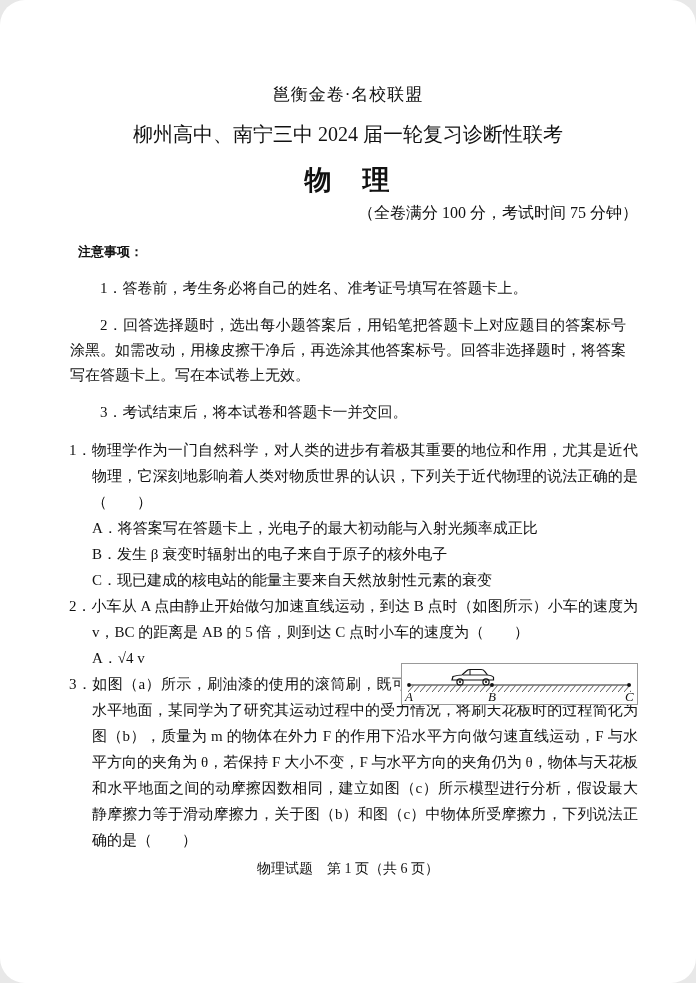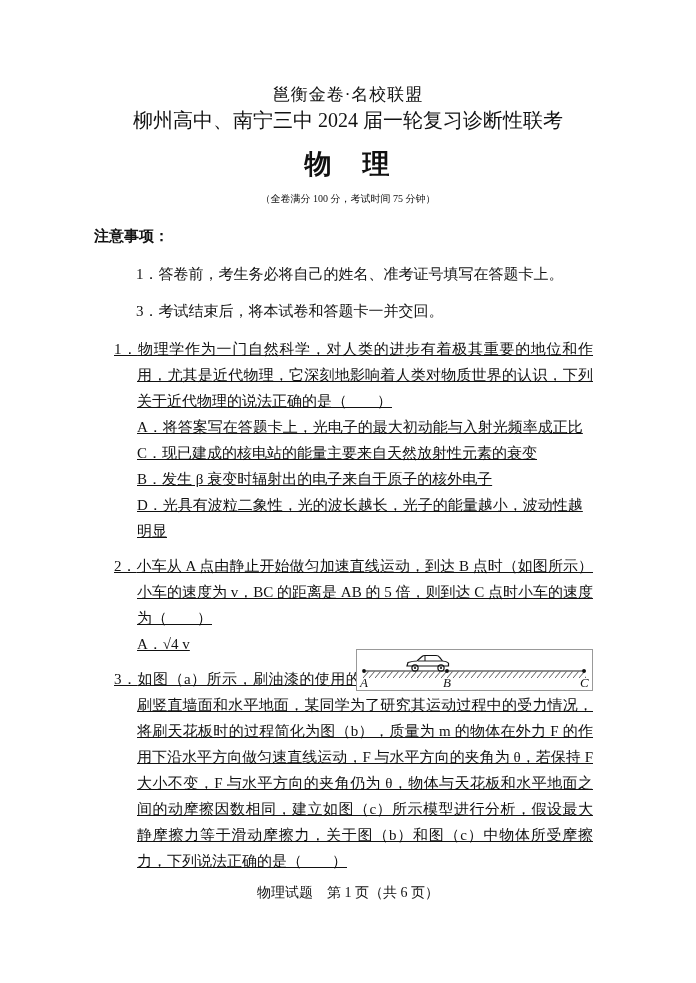--- a/index.html
+++ b/index.html
@@ -5,41 +5,42 @@
   html,body { margin:0; padding:0; background:#e8e8e8; }
   .page {
     position:relative;
     width:696px; height:983px;
     margin:0 auto;
     background:#ffffff;
     color:#111;
     font-family:"Liberation Serif", serif;
     font-size:15px;
     box-sizing:border-box;
-    padding:0 94px;
+    padding:0 58px;
     overflow:hidden;
+    border-radius:25px;
   }
   .center { text-align:center; }
-  .hei { font-family:Liberation Mono, monospace; font-weight:700; }
+  .hei { font-family:Liberation Sans, sans-serif; font-weight:700; }
 
   .brand { padding-top:84px; font-size:17px; line-height:22px; letter-spacing:1px; }
-  .exam-title { margin-top:0; font-size:20px; line-height:28px; }
+  .exam-title { margin-top:14px; font-size:20px; line-height:28px; }
   .subject { margin-top:14px; font-size:27px; line-height:36px; letter-spacing:2px; }
-  .subject-note { margin-top:4px; font-size:10px; line-height:21px; }
+  .subject-note { margin-top:4px; font-size:16px; line-height:21px;text-align:right; }
 
   .notice { margin-top:16px; }
-  .notice-heading { font-size:15px; line-height:25px; }
+  .notice-heading { font-size:13px; line-height:25px;margin-left:20px; }
   .notice p { margin:12px; line-height:25px; text-indent:2em; text-align:justify; }
 
   .section-heading {
     margin-top:12px; font-size:15px; line-height:26px;
     padding-left:2em; text-indent:-2em; text-align:justify;
   }
 
-  .question { margin:9px;text-decoration:underline; }
+  .question { margin:0; }
   .stem {
     margin:0; line-height:26px; text-align:justify;
     padding-left:34px; text-indent:-23px;
   }
   .option { margin:0 0 0 34px; line-height:26px; }
 
   .q2-options { position:relative; }
   .fig-box {
     position:absolute; right:0; top:18px;
     width:237px; height:42px;
@@ -58,31 +59,31 @@
   <header>
     <div class="center brand">邕衡金卷·名校联盟</div>
     <div class="center exam-title">柳州高中、南宁三中 2024 届一轮复习诊断性联考</div>
     <div class="center subject hei">物　理</div>
     <div class="center subject-note">（全卷满分 100 分，考试时间 75 分钟）</div>
   </header>
 
   <section class="notice">
     <div class="notice-heading hei">注意事项：</div>
     <p>1．答卷前，考生务必将自己的姓名、准考证号填写在答题卡上。</p>
+    <p>2．回答选择题时，选出每小题答案后，用铅笔把答题卡上对应题目的答案标号涂黑。如需改动，用橡皮擦干净后，再选涂其他答案标号。回答非选择题时，将答案写在答题卡上。写在本试卷上无效。</p>
     <p>3．考试结束后，将本试卷和答题卡一并交回。</p>
   </section>
 
   <section>
 
     <div class="question">
       <p class="stem"><span>1．</span><span>物理学作为一门自然科学，对人类的进步有着极其重要的地位和作用，尤其是近代物理，它深刻地影响着人类对物质世界的认识，下列关于近代物理的说法正确的是（　　）</span></p>
       <p class="option">A．将答案写在答题卡上，光电子的最大初动能与入射光频率成正比</p>
+      <p class="option">B．发生 β 衰变时辐射出的电子来自于原子的核外电子</p>
       <p class="option">C．现已建成的核电站的能量主要来自天然放射性元素的衰变</p>
-      <p class="option">B．发生 β 衰变时辐射出的电子来自于原子的核外电子</p>
-      <p class="option">D．光具有波粒二象性，光的波长越长，光子的能量越小，波动性越明显</p>
     </div>
 
     <div class="question">
       <p class="stem"><span>2．</span><span>小车从 A 点由静止开始做匀加速直线运动，到达 B 点时（如图所示）小车的速度为 v，BC 的距离是 AB 的 5 倍，则到达 C 点时小车的速度为（　　）</span></p>
       <div class="q2-options">
         <p class="option">A．√4 v</p>
 
         <div class="fig-box">
           <svg width="235" height="40" viewBox="0 0 235 40">
             <defs>

